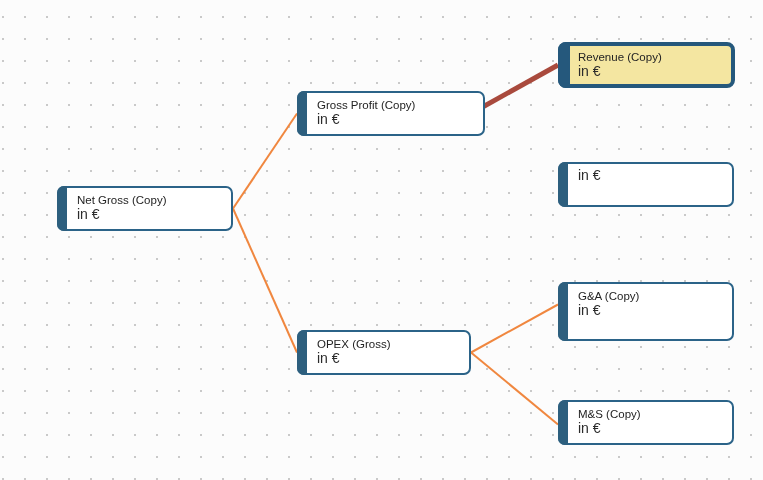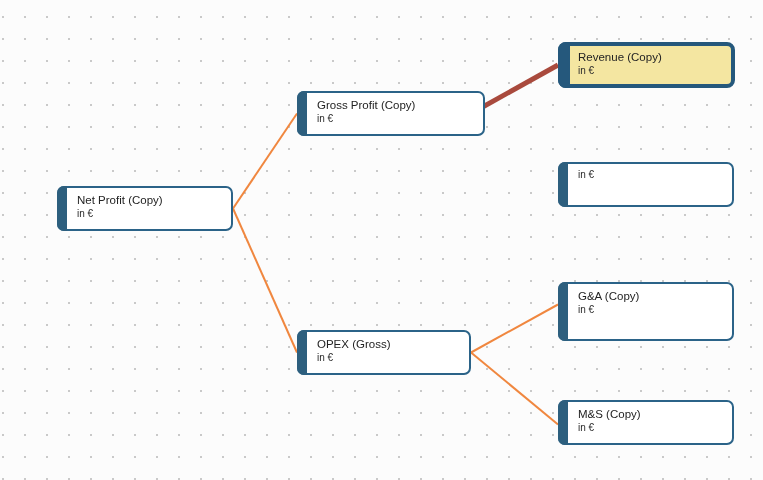--- a/index.html
+++ b/index.html
@@ -44,21 +44,21 @@
     left: 18px; top: 5px; right: 6px;
     overflow: hidden;
     white-space: nowrap;
   }
   .node .node-title {
     font-size: 11.5px;
     line-height: 15px;
     color: #232323;
   }
   .node .node-unit {
-    font-size: 10px;
+    font-size: 14px;
     line-height: 12px;
     color: #2b2b2b;
   }
 
   .node.selected {
     background: var(--selected-fill, #f4e6a1);
     border: 4px solid var(--selected-border, #25587c);
     border-radius: 8px;
   }
   .node.selected .accent {
@@ -77,21 +77,21 @@
       <line x1="233" y1="208.5" x2="297" y2="113.5" stroke="#f0873f" stroke-width="2"></line>
       <line x1="233" y1="208.5" x2="297" y2="352.5" stroke="#f0873f" stroke-width="2"></line>
       <line x1="471" y1="113.5" x2="558" y2="65" stroke="#a94a3d" stroke-width="5"></line>
       <line x1="471" y1="352.5" x2="558" y2="304.5" stroke="#f0873f" stroke-width="2"></line>
       <line x1="471" y1="352.5" x2="558" y2="424.5" stroke="#f0873f" stroke-width="2"></line>
     </svg>
   <div id="nodes">
       <div class="node" style="left: 57px; top: 186px; width: 176px; height: 45px;">
     <span class="accent"></span>
     <div class="node-text">
-      <div class="node-title">Net Profit (Copy)</div>
+      <div class="node-title">Net Gross (Copy)</div>
       <div class="node-unit">in €</div>
     </div>
   </div>
       <div class="node" style="left: 297px; top: 91px; width: 188px; height: 45px;">
     <span class="accent"></span>
     <div class="node-text">
       <div class="node-title">Gross Profit (Copy)</div>
       <div class="node-unit">in €</div>
     </div>
   </div>

